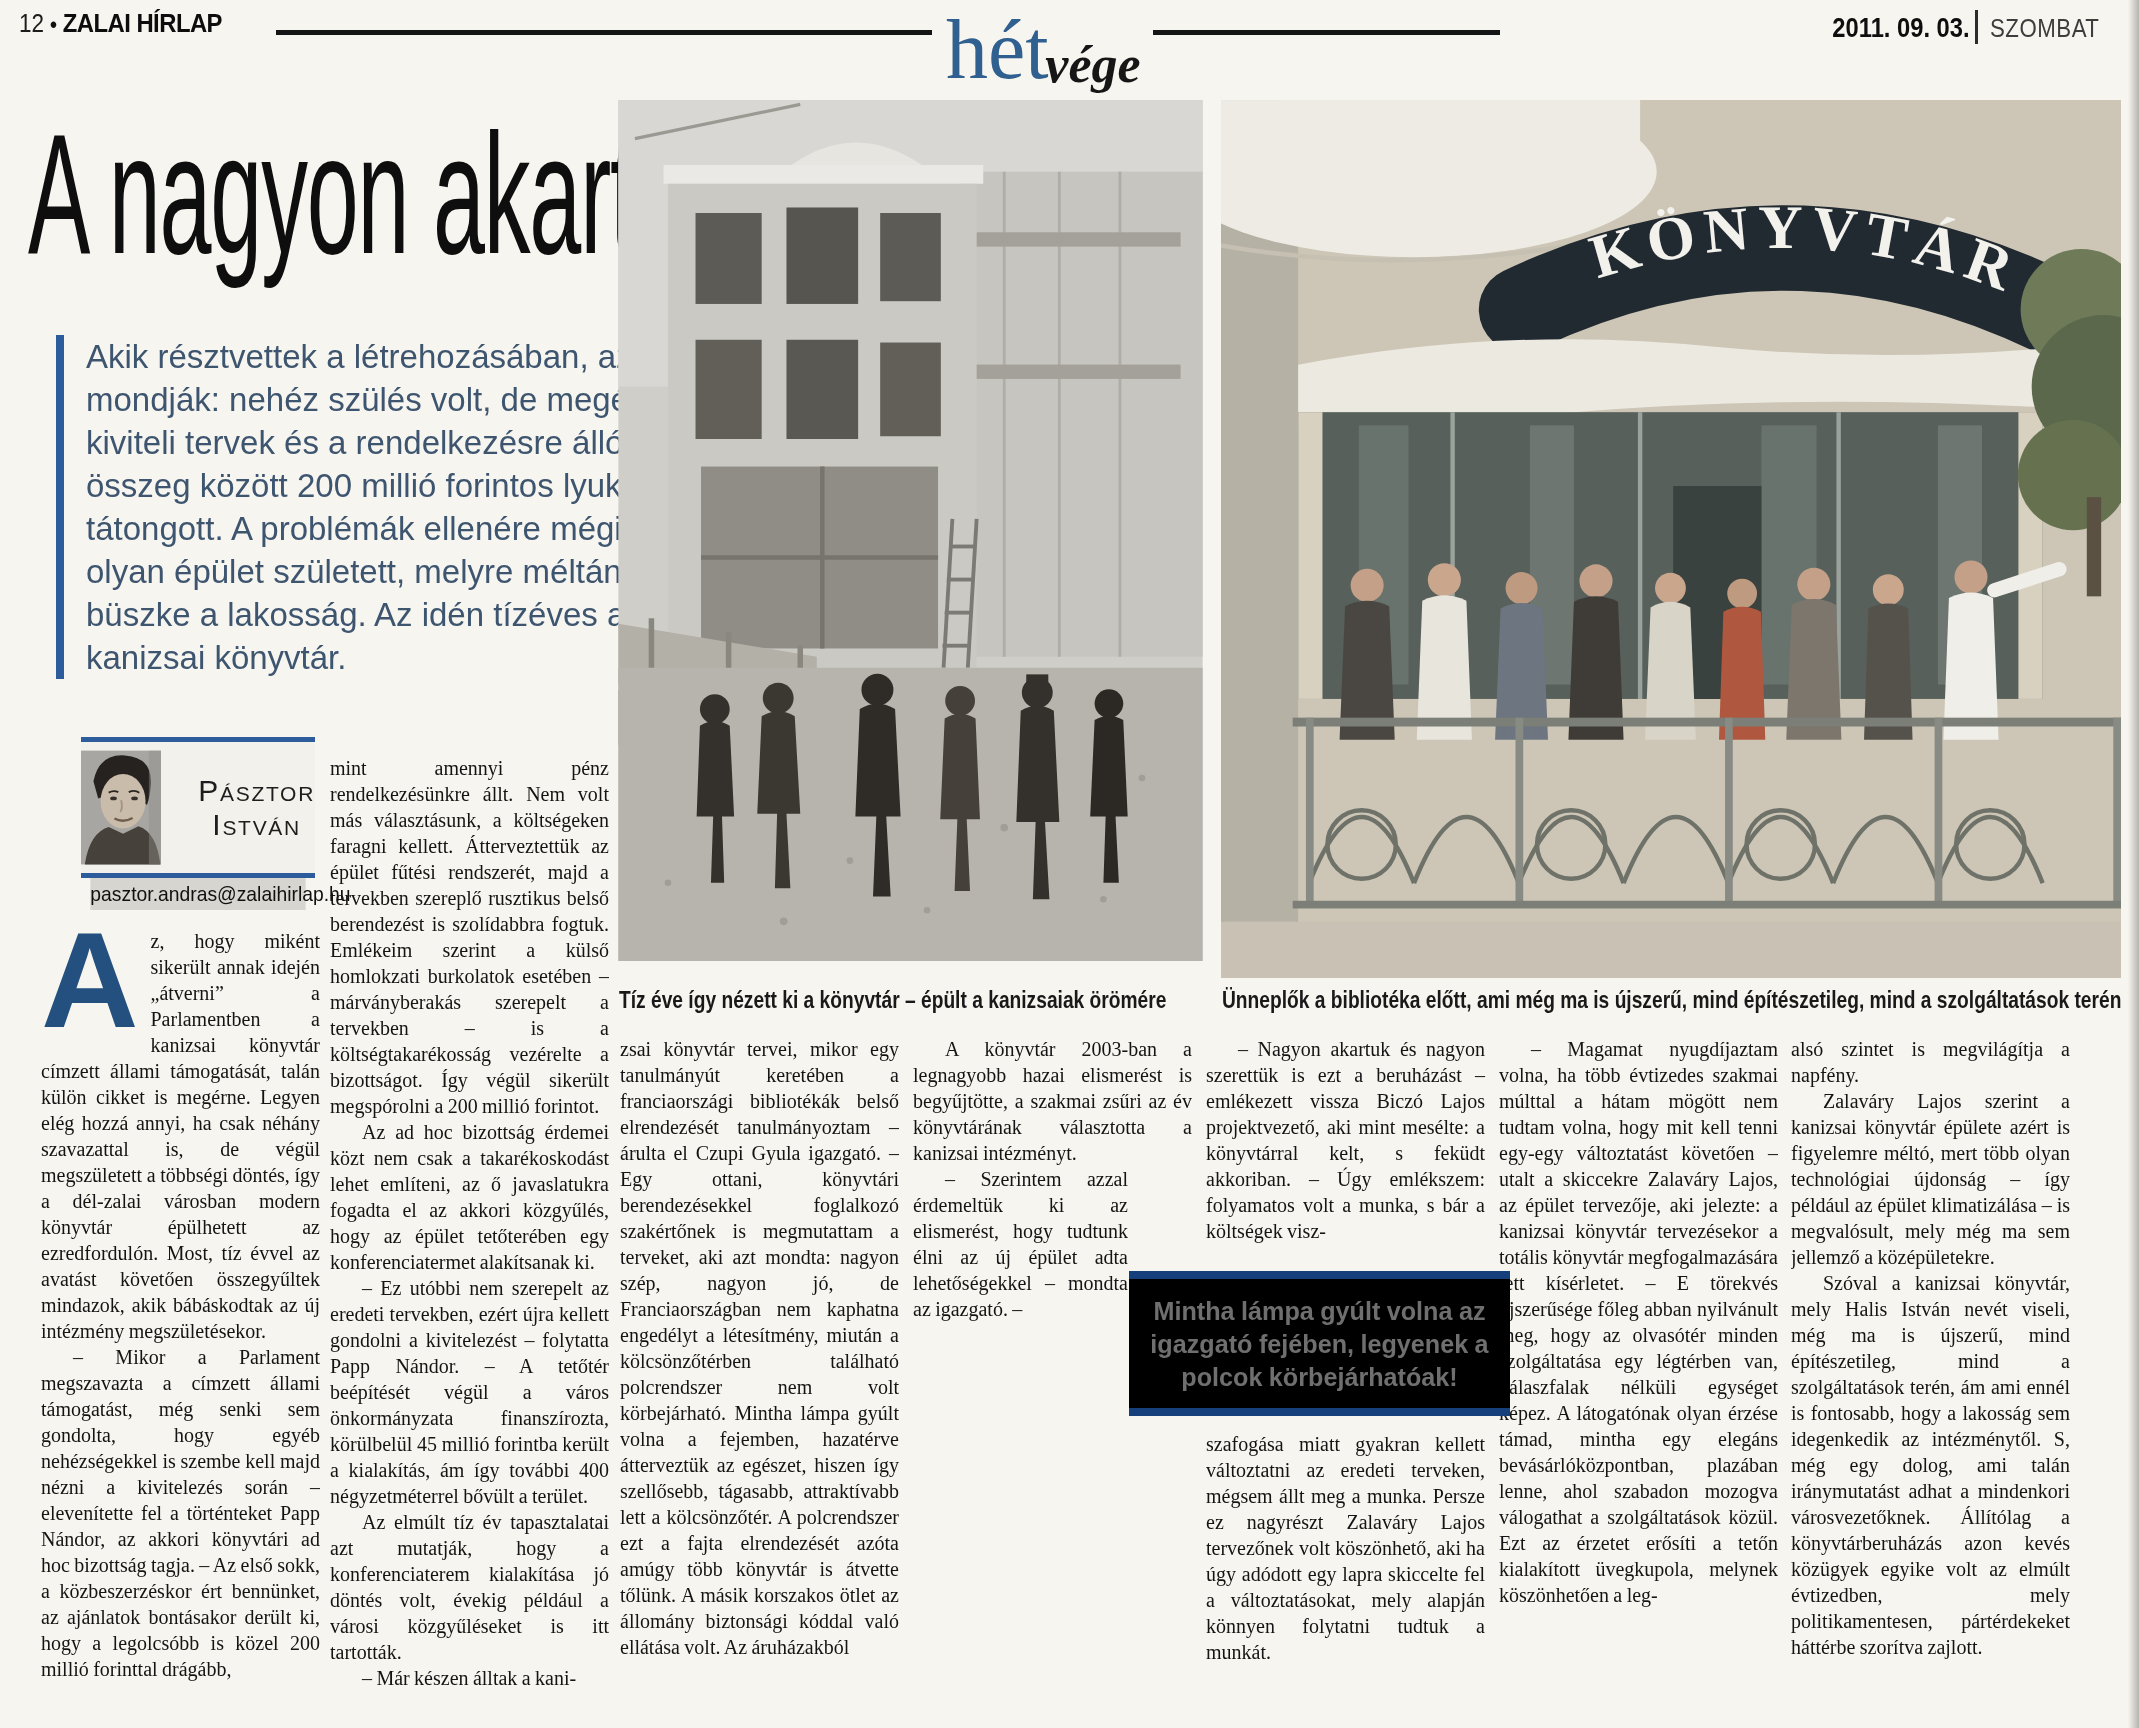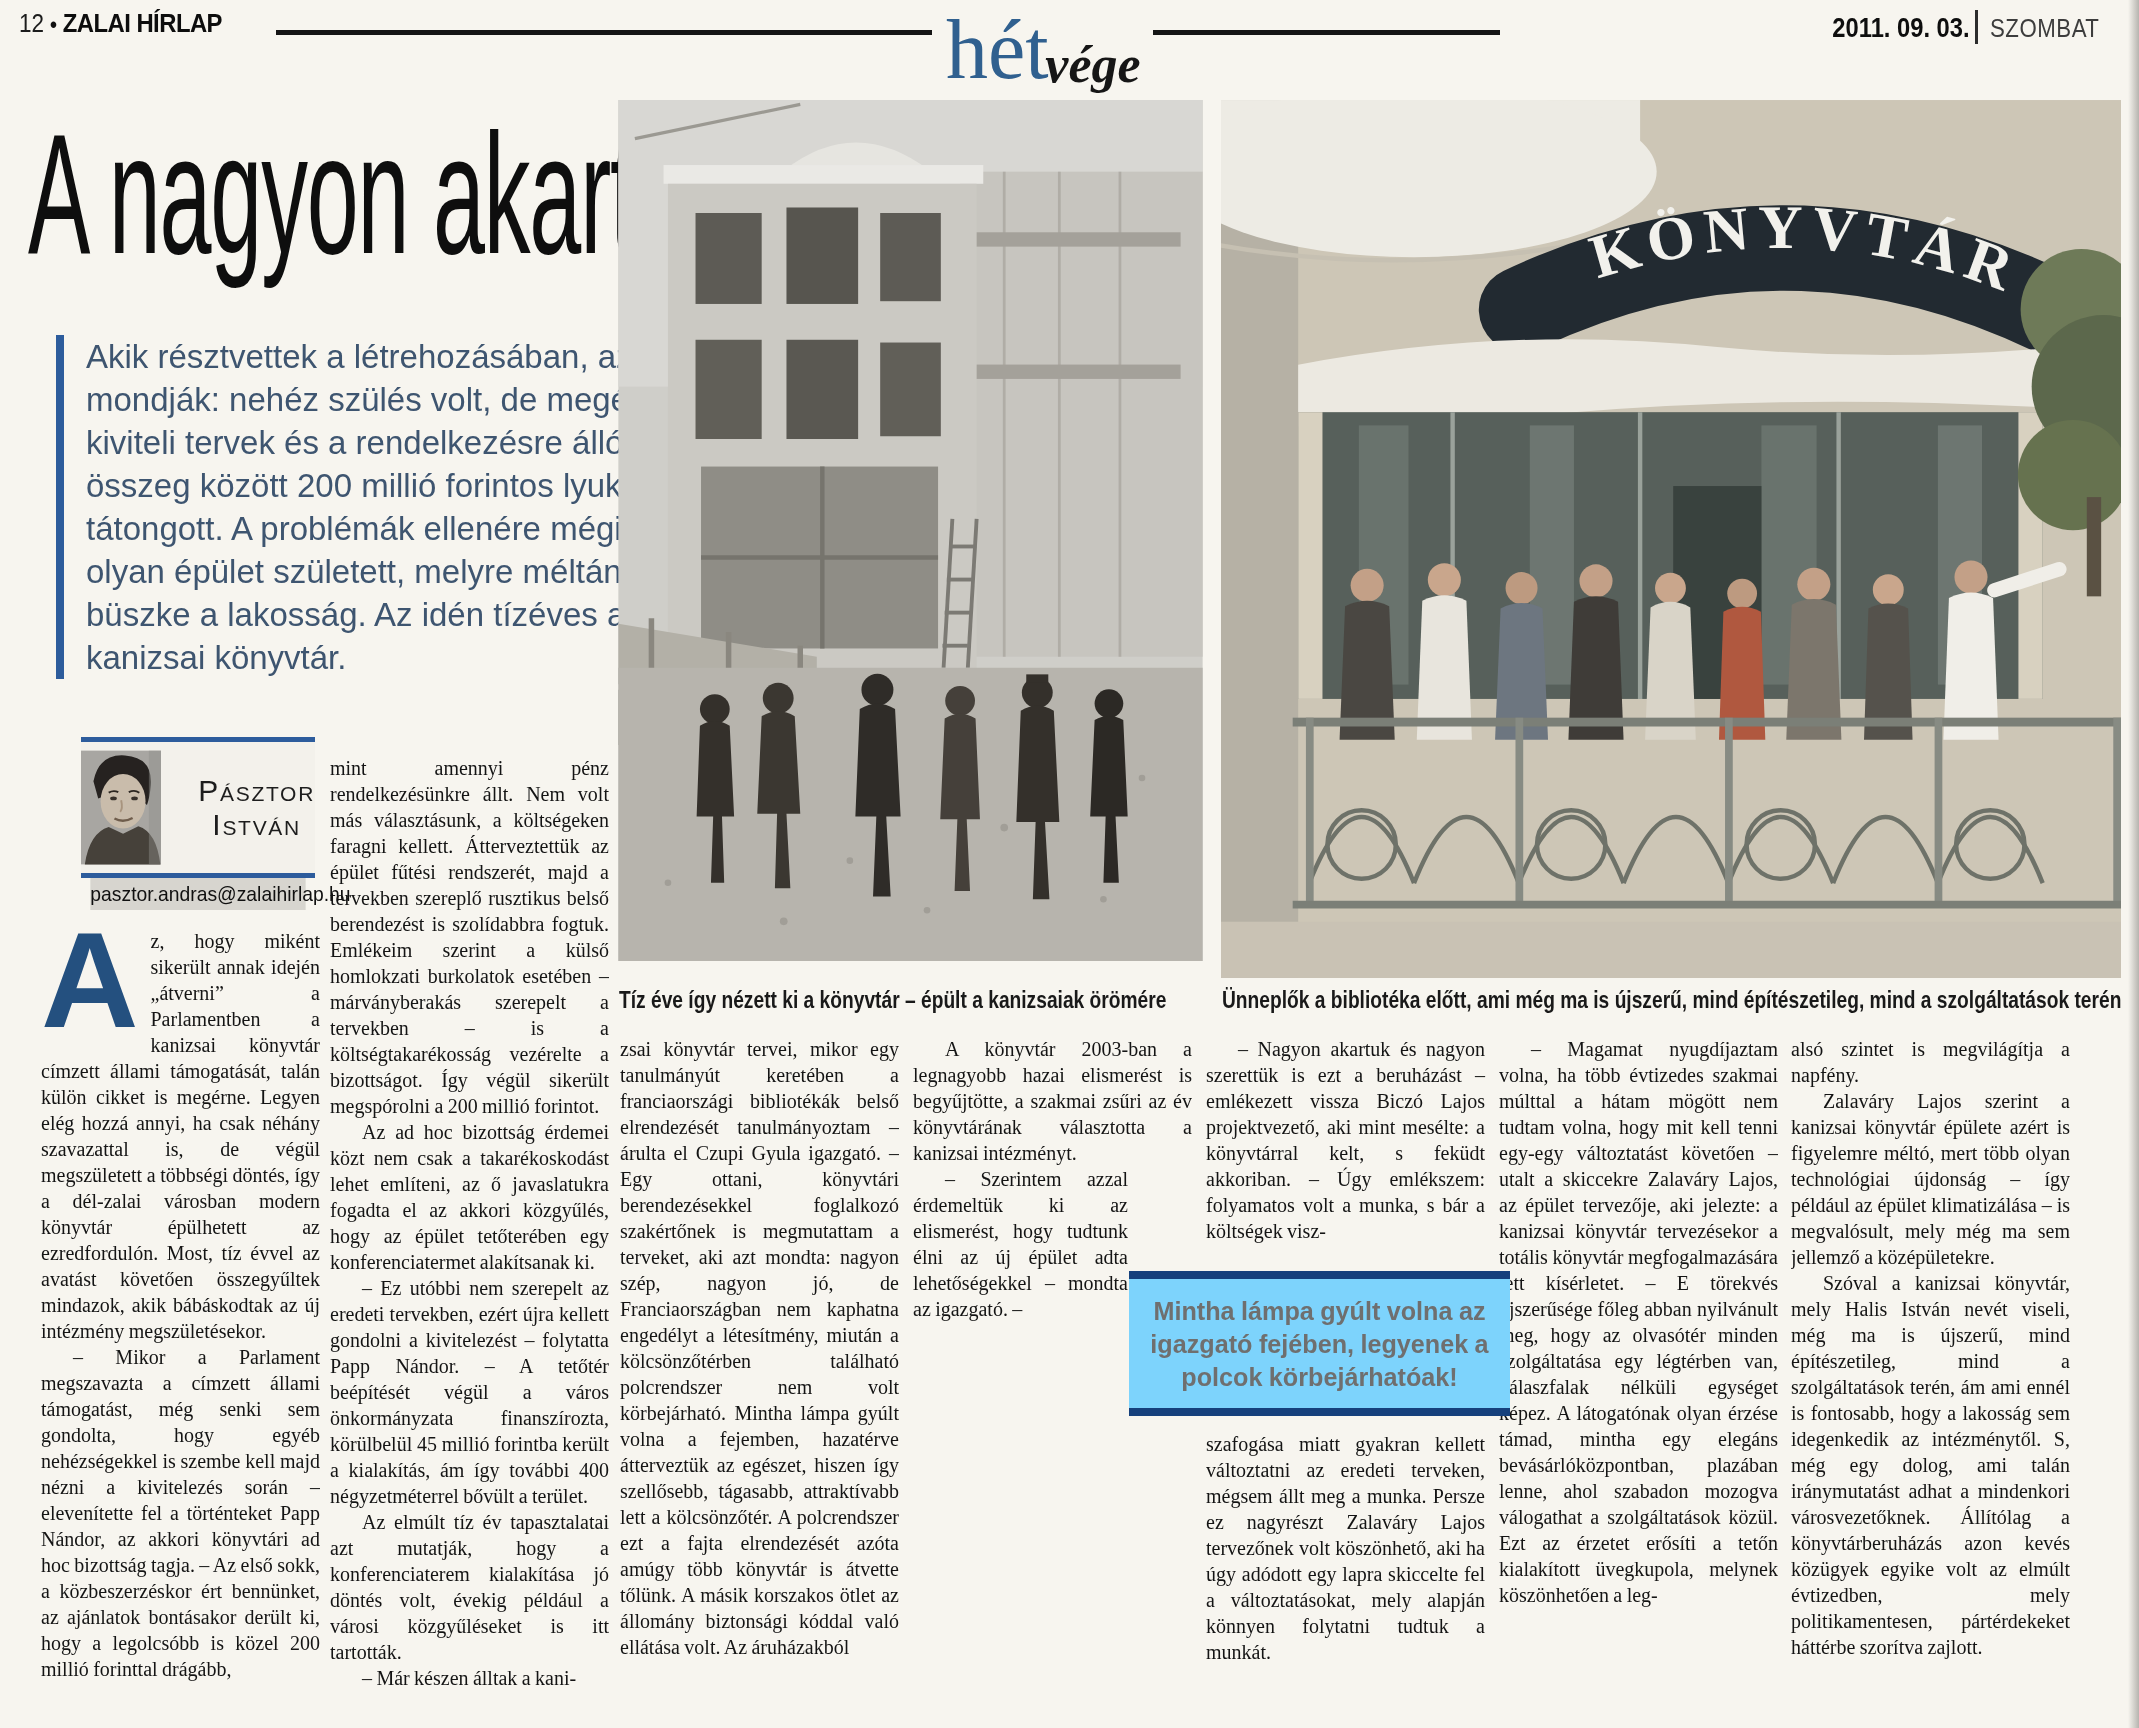--- a/index.html
+++ b/index.html
@@ -71,21 +71,21 @@
   #col7{left:1791px;}
   .col p{margin:0;}
   .ind{text-indent:32px;}
   .dropcap{float:left;font-family:"Liberation Sans",sans-serif;font-weight:700;
     font-size:135px;line-height:97px;color:#24507f;padding:4.4px 12px 4.4px 0;}
   .narrow{width:215px;}
 
   
   .pullquote{margin:26.5px 0 14.3px -77px;width:381px;box-sizing:border-box;
     border-top:8.3px solid #16407c;border-bottom:8.3px solid #16407c;
-    padding:16.5px 10px 14.3px;background:#7dd3fc;text-align:center;position:relative;z-index:2;}
+    padding:16.5px 10px 14.3px;background:#000000;text-align:center;position:relative;z-index:2;}
   .pullquote .qt{font-family:"Liberation Sans",sans-serif;font-weight:700;font-size:26.5px;
     line-height:33px;color:#6f6f6f;display:inline-block;transform:scaleX(.95);}
 
   .scan-edge{right:0;top:0;width:12px;height:1728px;
     background:linear-gradient(to right,rgba(0,0,0,0),rgba(90,88,84,.45));}
 </style>
 </head>
 <body>
 
 <div class="abs masthead-left">

